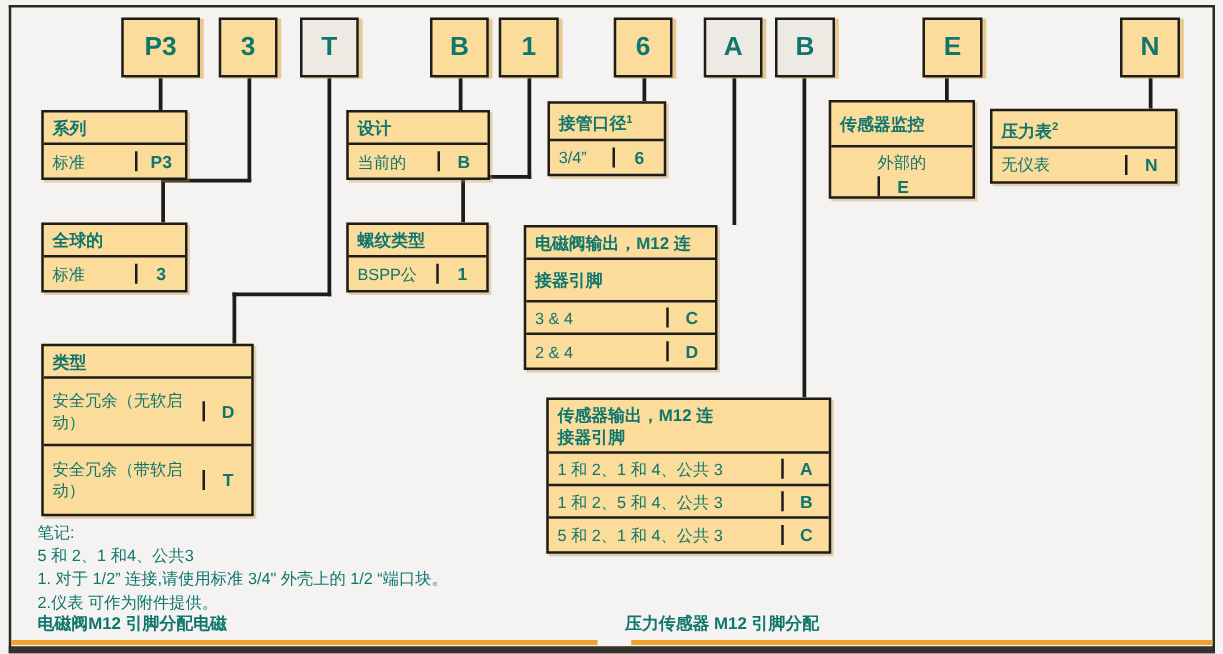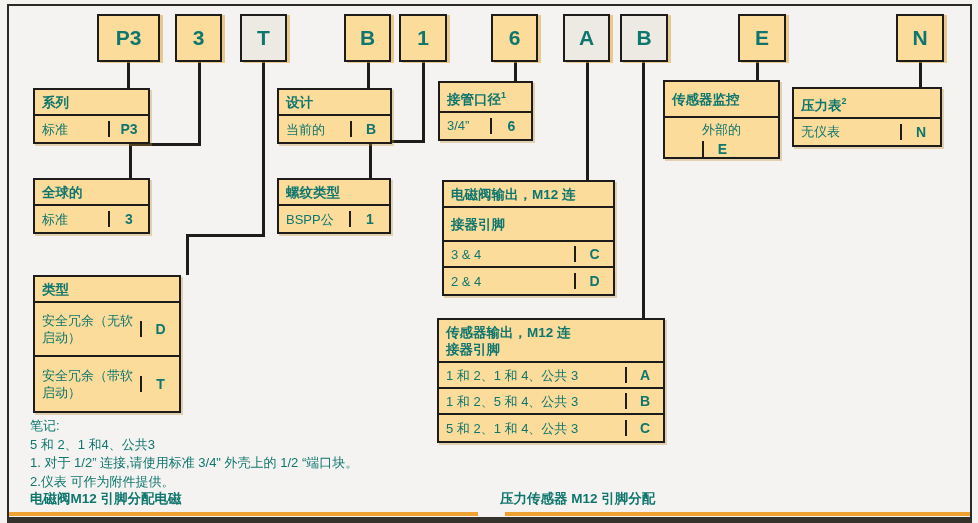--- a/index.html
+++ b/index.html
@@ -40,28 +40,28 @@
   .tbl .lbl{flex:1;padding:3px 7px;font-size:13px;line-height:17px;display:flex;align-items:center;}
   .tbl .lbl.bold{font-weight:bold;font-size:13.5px;}
   .tbl .code{
     width:40px;flex:0 0 auto;border-left:2px solid #1d1c1a;display:flex;
     align-items:center;justify-content:center;font-weight:bold;font-size:14px;box-sizing:border-box;
   }
   sup{font-size:9px;vertical-align:super;}
   
   #t-series  {left:33px; top:88px;  width:117px;}
   #t-global  {left:33px; top:178px; width:117px;}
-  #t-type    {left:33px; top:275px; width:148px;}
+  #t-type    {left:33px; top:275px; width:170px;}
   #t-type .row{min-height:54px;}
   #t-type .code{width:39px;}
   #t-design  {left:277px;top:88px;  width:115px;}
   #t-thread  {left:277px;top:178px; width:114px;}
   #t-port    {left:438px;top:81px;  width:95px;}
   #t-port .code{width:41px;}
-  #t-solenoid{left:442px;top:180px; width:173px;}
+  #t-solenoid{left:419px;top:180px; width:155px;}
   #t-solenoid .code{width:39px;}
   #t-solenoid .row.subhead{min-height:34px;}
   #t-sensor  {left:437px;top:318px; width:228px;}
   #t-sensor .code{width:38px;}
   #t-sensor .title{border-bottom:2px solid #1d1c1a;}
   #t-monitor {left:663px;top:80px;  width:117px;}
   #t-monitor .title{padding:9px 7px 8px 7px;}
   #t-monitor .row{min-height:31px;flex-direction:column;}
   #t-gauge   {left:792px;top:87px;  width:150px;}
   

